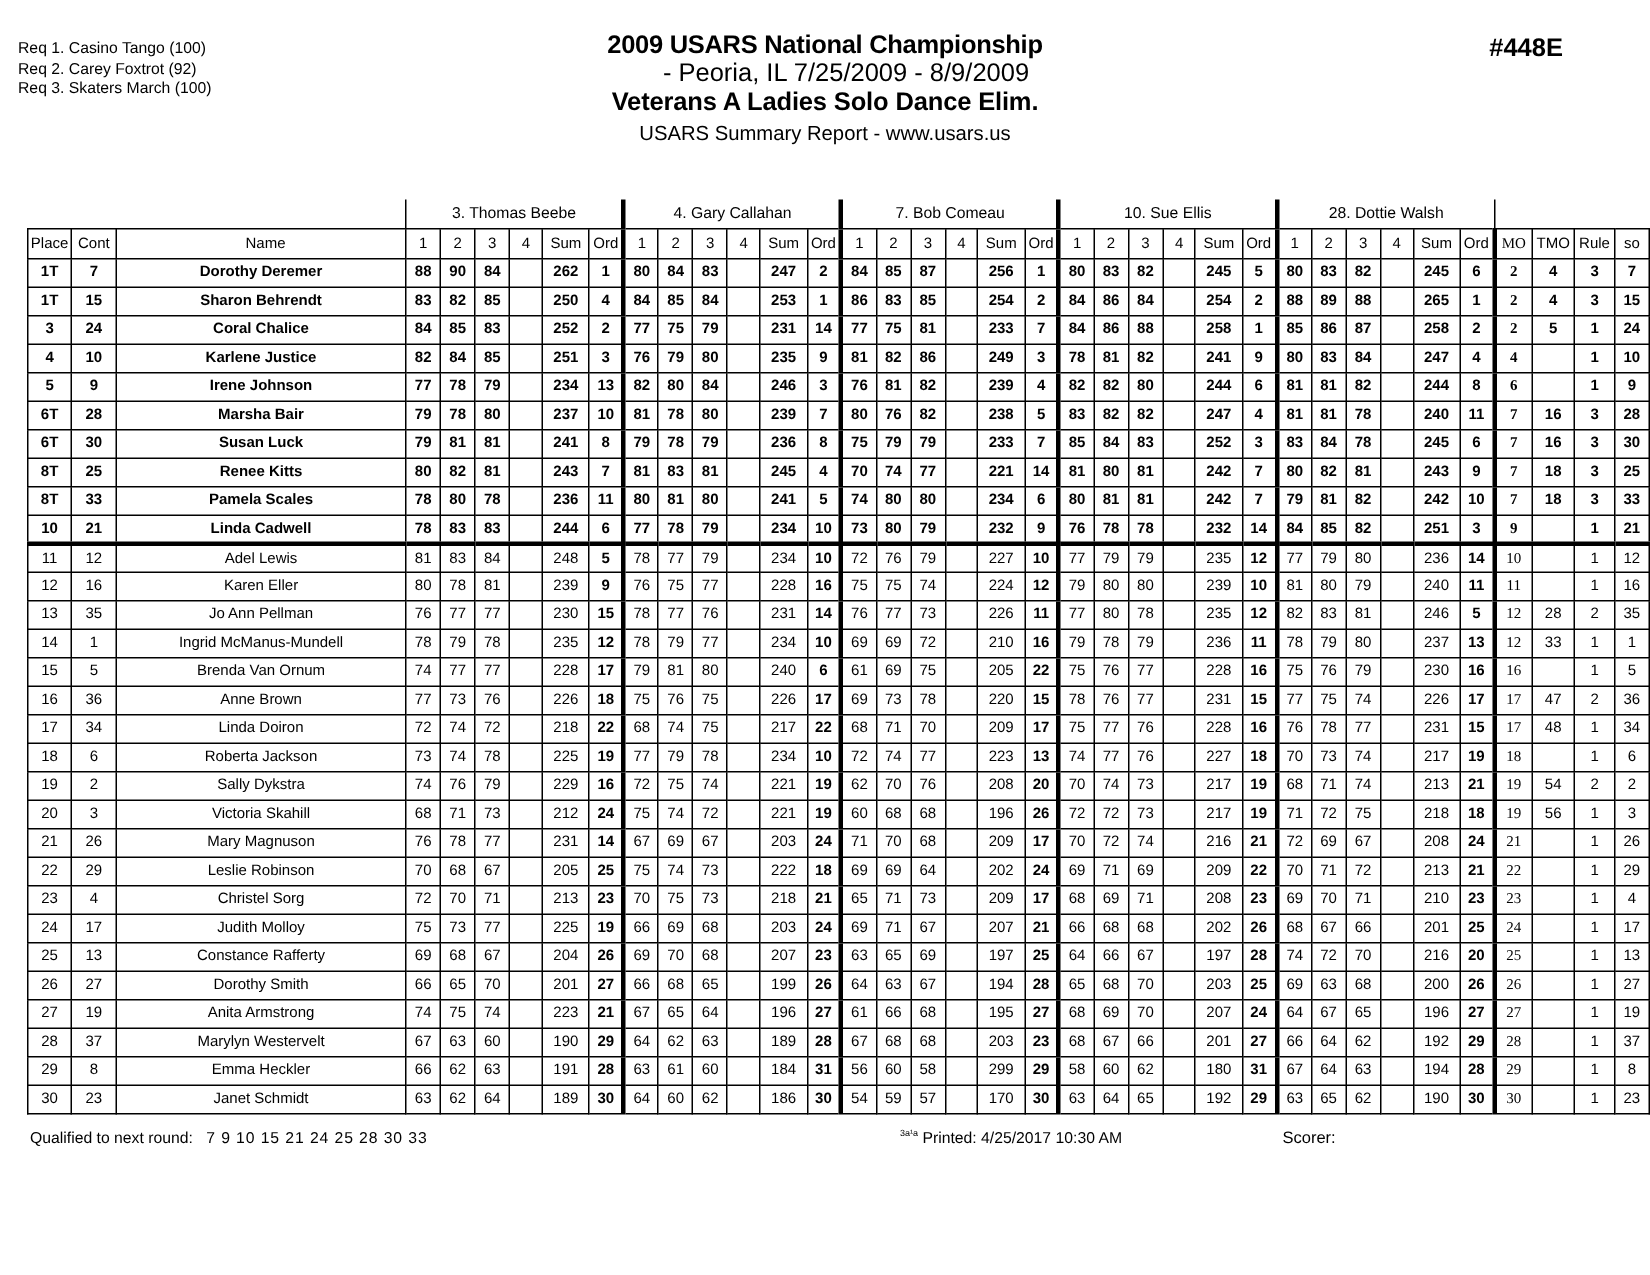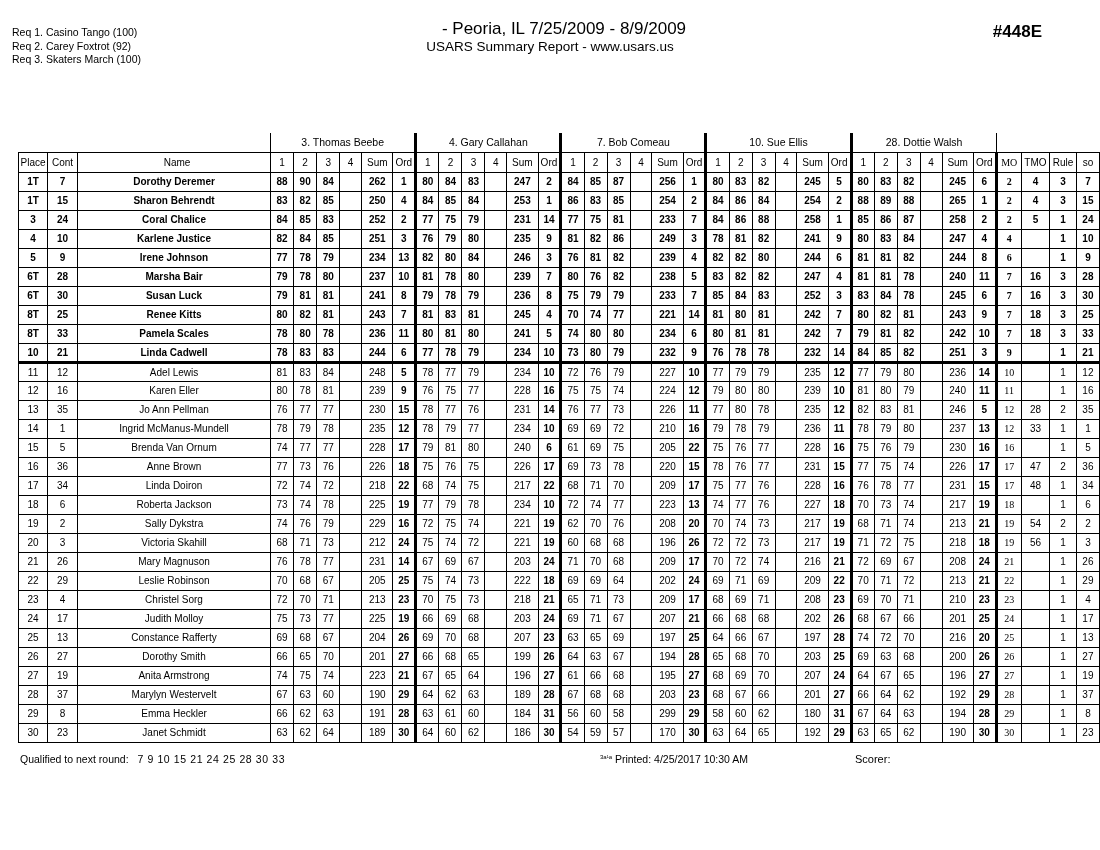--- a/index.html
+++ b/index.html
@@ -116,21 +116,23 @@
       <span>Carey Foxtrot (92)</span>
     </span>
     <span class="req-line">
       <span>Req</span>
       <span>3.</span>
       <span>Skaters March (100)</span>
     </span>
   </div>
 
   <div class="title-block">
+    <div class="t-main">2009 USARS National Championship</div>
     <div class="t-sub">- Peoria, IL  7/25/2009 - 8/9/2009</div>
+    <div class="t-event">Veterans A Ladies Solo Dance Elim.</div>
     <div class="t-org">USARS Summary Report - www.usars.us</div>
   </div>
   <div class="event-code">#448E</div>
 
   <table class="grid">
     <colgroup>
       <col style="width:30px">
         <col style="width:32px">
         <col style="width:216px">
       <col style="width:26px">

